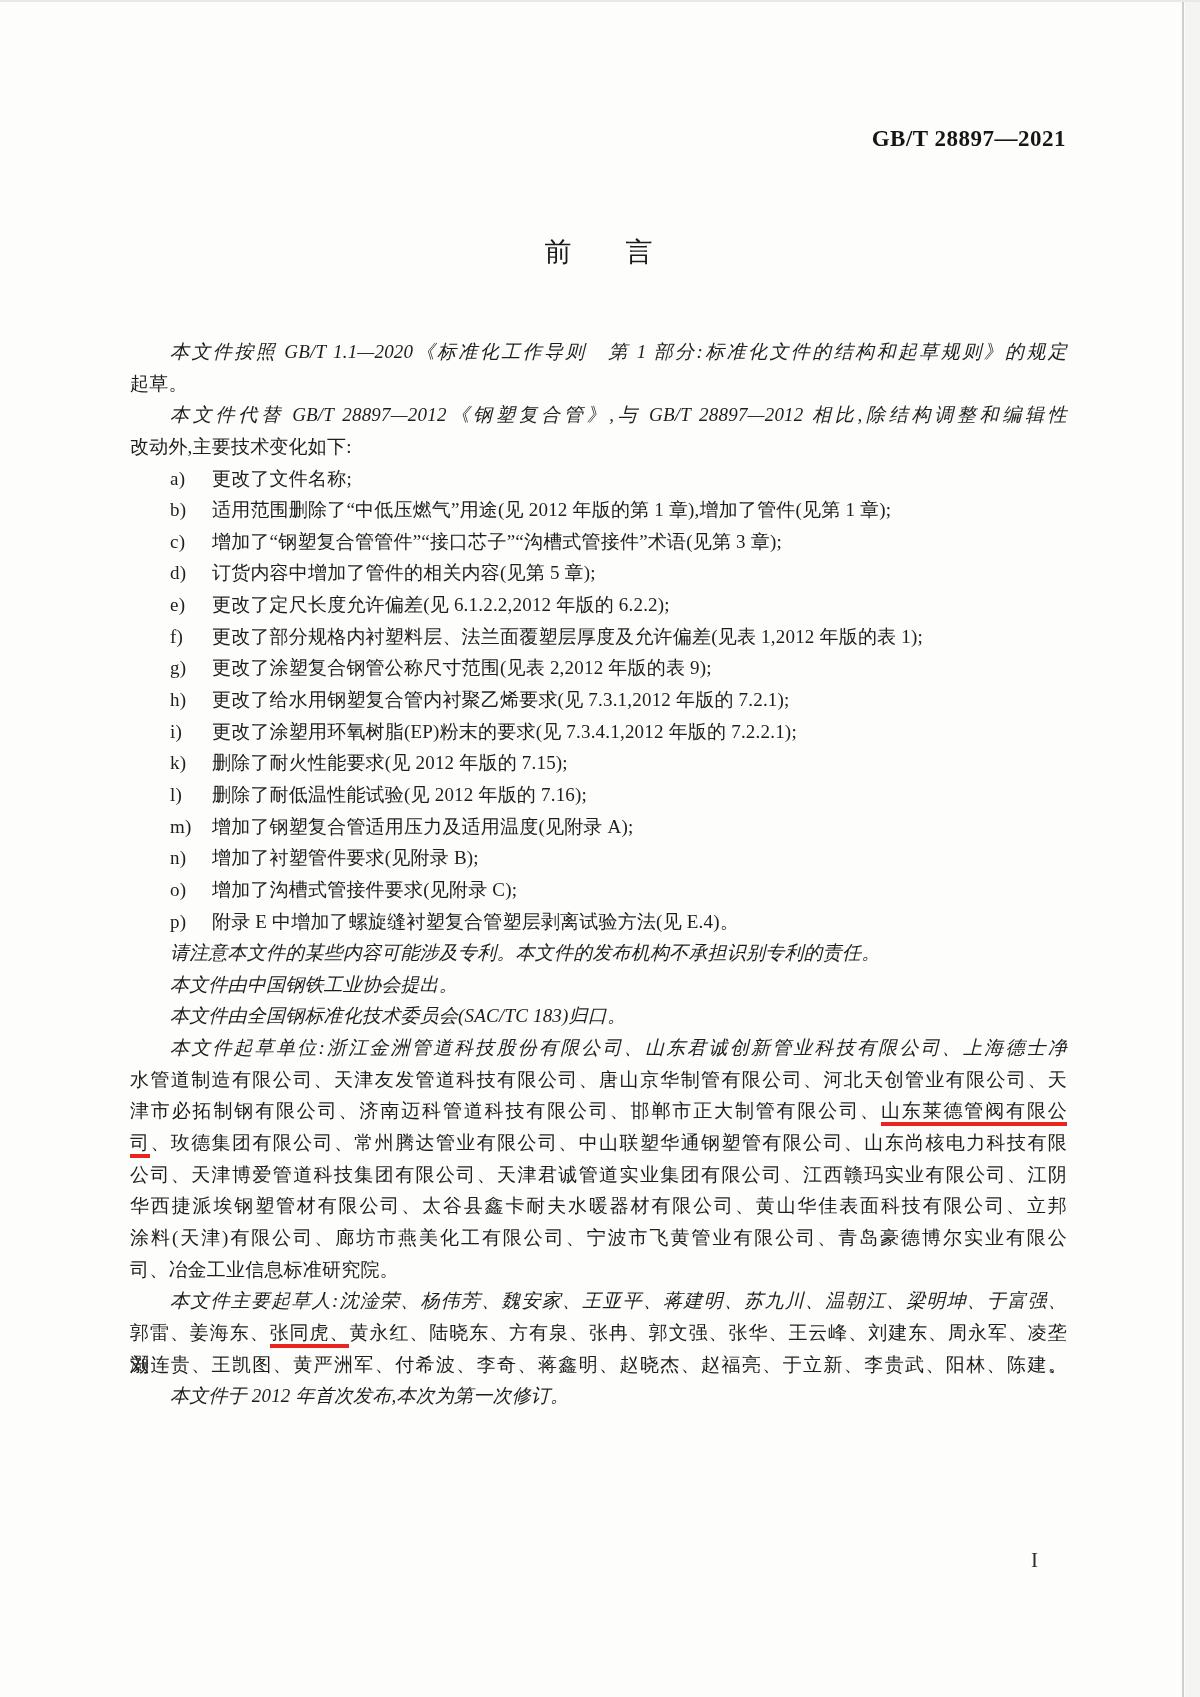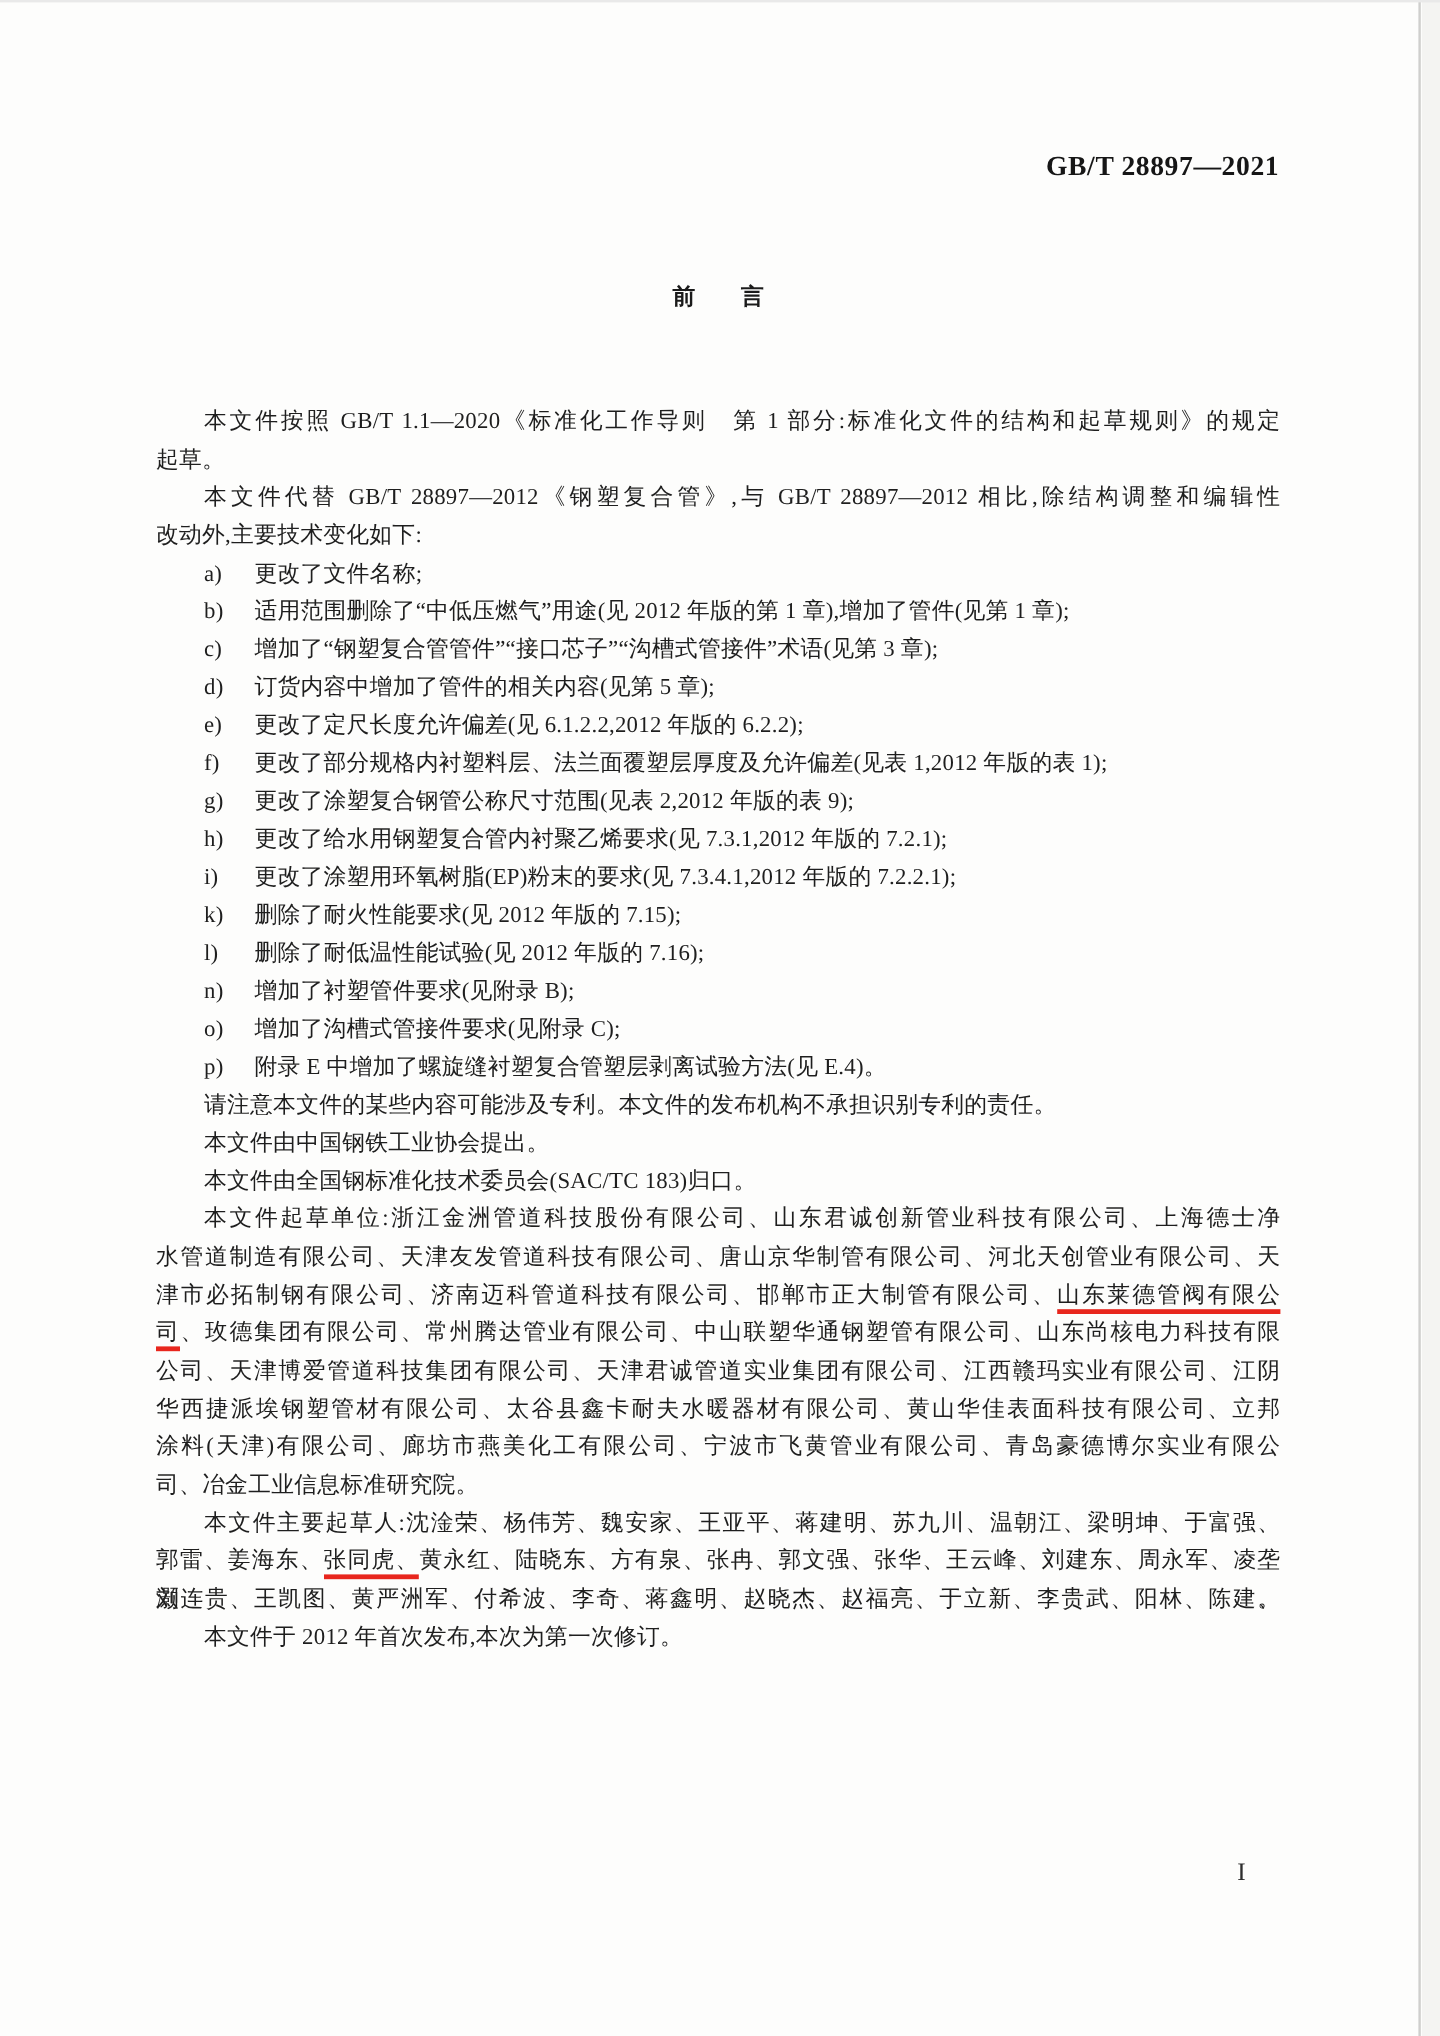--- a/index.html
+++ b/index.html
@@ -13,31 +13,31 @@
   }
   #scan-top-edge{position:absolute;left:0;top:0;width:1200px;height:2px;background:#e9e9e9;}
   #scan-right-shade{position:absolute;left:1185px;top:0;width:15px;height:1697px;background:#f4f4f2;}
   #scan-right-line{position:absolute;left:1182px;top:0;width:2px;height:1697px;background:#cfcfcd;}
   #doc-number{
     position:absolute;top:126px;right:134px;
     font-size:23px;font-weight:bold;letter-spacing:0.5px;color:#161616;text-align:center;
   }
   #doc-title{
     position:absolute;top:234px;left:130px;width:937px;
-    text-align:center;font-size:19px;font-weight:bold;color:#1a1a1a;
+    text-align:center;font-size:27px;font-weight:normal;color:#1a1a1a;
   }
   #content{
     position:absolute;left:130px;top:336px;width:937px;
     font-size:19px;color:#1e1e1e;
   }
   .line{
     height:31.65px;line-height:31.65px;
     letter-spacing:0.2px;
   }
-  .indent{padding-left:40px;}
+  .indent{padding-left:40px;font-style:italic;}
   .fill{text-align:justify;text-align-last:justify;}
   .li{padding-left:40px;}
   .li-label{display:inline-block;width:42px;}
   .redmark{
     border-bottom:4px solid var(--underline_red,#e8261d);
     padding-bottom:1px;
   }
   #page-num{
     position:absolute;left:1031px;top:1548px;
     font-size:21px;color:#2e2e2e;
@@ -67,20 +67,21 @@
     <div class="line li"><span class="li-label">b)</span><span>适用范围删除了“中低压燃气”用途(见 2012 年版的第 1 章),增加了管件(见第 1 章);</span></div>
     <div class="line li"><span class="li-label">c)</span><span>增加了“钢塑复合管管件”“接口芯子”“沟槽式管接件”术语(见第 3 章);</span></div>
     <div class="line li"><span class="li-label">d)</span><span>订货内容中增加了管件的相关内容(见第 5 章);</span></div>
     <div class="line li"><span class="li-label">e)</span><span>更改了定尺长度允许偏差(见 6.1.2.2,2012 年版的 6.2.2);</span></div>
     <div class="line li"><span class="li-label">f)</span><span>更改了部分规格内衬塑料层、法兰面覆塑层厚度及允许偏差(见表 1,2012 年版的表 1);</span></div>
     <div class="line li"><span class="li-label">g)</span><span>更改了涂塑复合钢管公称尺寸范围(见表 2,2012 年版的表 9);</span></div>
     <div class="line li"><span class="li-label">h)</span><span>更改了给水用钢塑复合管内衬聚乙烯要求(见 7.3.1,2012 年版的 7.2.1);</span></div>
     <div class="line li"><span class="li-label">i)</span><span>更改了涂塑用环氧树脂(EP)粉末的要求(见 7.3.4.1,2012 年版的 7.2.2.1);</span></div>
     <div class="line li"><span class="li-label">k)</span><span>删除了耐火性能要求(见 2012 年版的 7.15);</span></div>
     <div class="line li"><span class="li-label">l)</span><span>删除了耐低温性能试验(见 2012 年版的 7.16);</span></div>
+    <div class="line li"><span class="li-label">m)</span><span>增加了钢塑复合管适用压力及适用温度(见附录 A);</span></div>
     <div class="line li"><span class="li-label">n)</span><span>增加了衬塑管件要求(见附录 B);</span></div>
     <div class="line li"><span class="li-label">o)</span><span>增加了沟槽式管接件要求(见附录 C);</span></div>
     <div class="line li"><span class="li-label">p)</span><span>附录 E 中增加了螺旋缝衬塑复合管塑层剥离试验方法(见 E.4)。</span></div>
 
     <div class="line indent">请注意本文件的某些内容可能涉及专利。本文件的发布机构不承担识别专利的责任。</div>
     <div class="line indent">本文件由中国钢铁工业协会提出。</div>
     <div class="line indent">本文件由全国钢标准化技术委员会(SAC/TC 183)归口。</div>
 
     <div class="line indent fill">本文件起草单位:浙江金洲管道科技股份有限公司、山东君诚创新管业科技有限公司、上海德士净</div>
     <div class="line fill">水管道制造有限公司、天津友发管道科技有限公司、唐山京华制管有限公司、河北天创管业有限公司、天</div>

